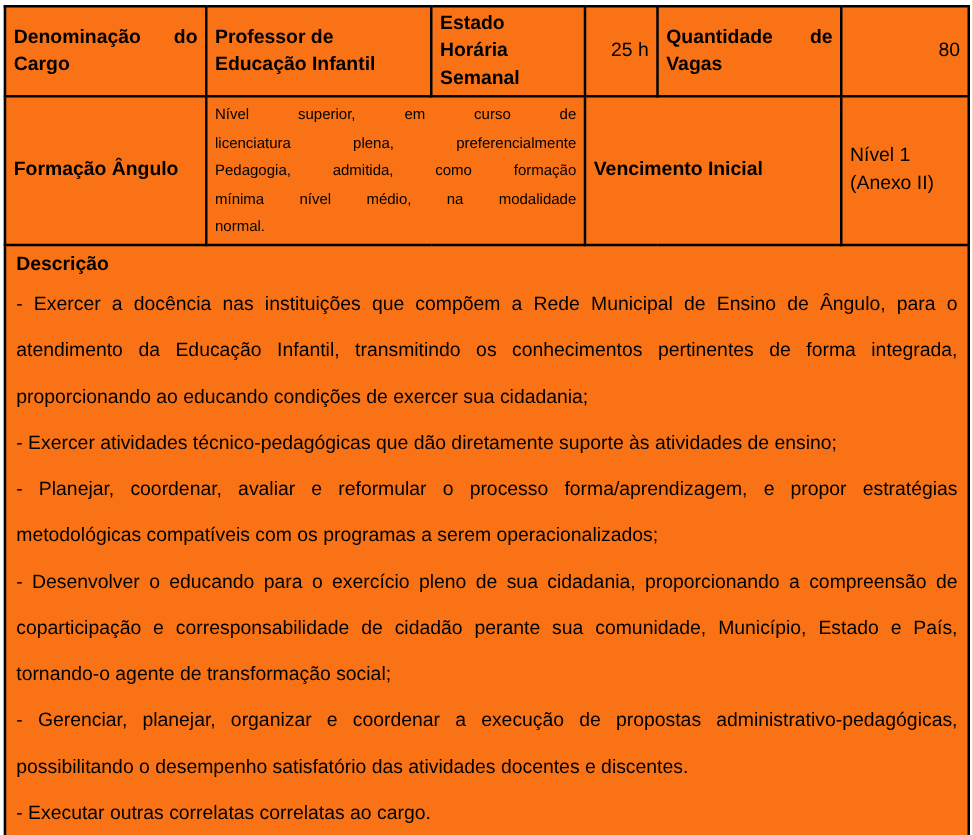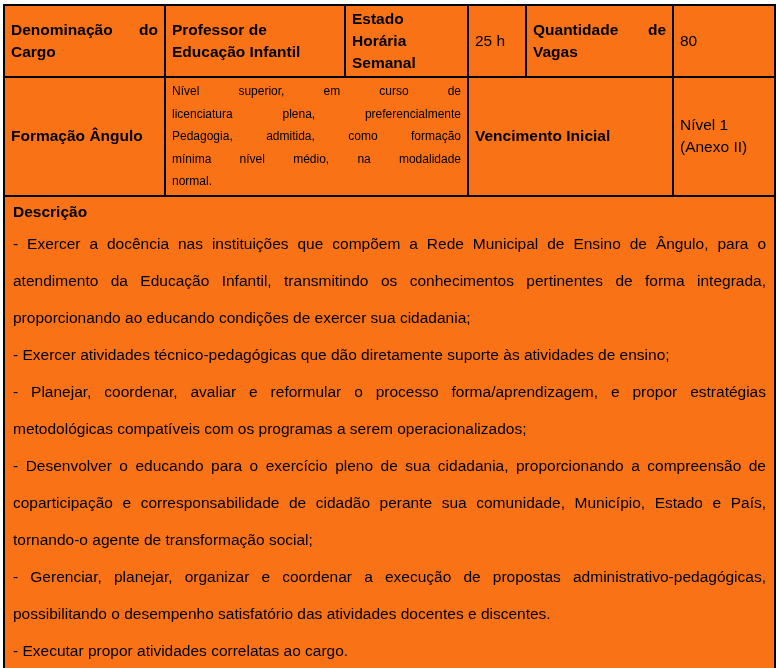--- a/index.html
+++ b/index.html
@@ -21,21 +21,21 @@
   td {
     border: 2px solid #000000;
     padding: 2px 6px;
     font-size: 15.5px;
     line-height: 22px;
     vertical-align: middle;
     word-wrap: break-word;
   }
   .b   { font-weight: bold; }
   .j   { text-align: justify; }
-  .c   { text-align: left; margin-left: 28px; }
+  .c   { text-align: right; margin-left: 28px; }
   .pre { white-space: pre-line; }
   
   .jall {
     text-align: justify;
     text-align-last: justify;
     white-space: pre-line;
     vertical-align: top;
     line-height: 22.6px;
     font-size: 12px;
   }
@@ -93,17 +93,17 @@
   </tr>
 
   <tr>
     <td class="desc-cell" colspan="6" style="height:478px">
       <p class="head">Descrição</p>
       <p>- Exercer a docência nas instituições que compõem a Rede Municipal de Ensino de Ângulo, para o atendimento da Educação Infantil, transmitindo os conhecimentos pertinentes de forma integrada, proporcionando ao educando condições de exercer sua cidadania;</p>
       <p>- Exercer atividades técnico-pedagógicas que dão diretamente suporte às atividades de ensino;</p>
       <p>- Planejar, coordenar, avaliar e reformular o processo forma/aprendizagem, e propor estratégias metodológicas compatíveis com os programas a serem operacionalizados;</p>
       <p>- Desenvolver o educando para o exercício pleno de sua cidadania, proporcionando a compreensão de coparticipação e corresponsabilidade de cidadão perante sua comunidade, Município, Estado e País, tornando-o agente de transformação social;</p>
       <p>- Gerenciar, planejar, organizar e coordenar a execução de propostas administrativo-pedagógicas, possibilitando o desempenho satisfatório das atividades docentes e discentes.</p>
-      <p>- Executar propor atividades correlatas ao cargo.</p>
+      <p>- Executar outras correlatas correlatas ao cargo.</p>
     </td>
   </tr>
 </tbody>
   </table>
 
 </body></html>

